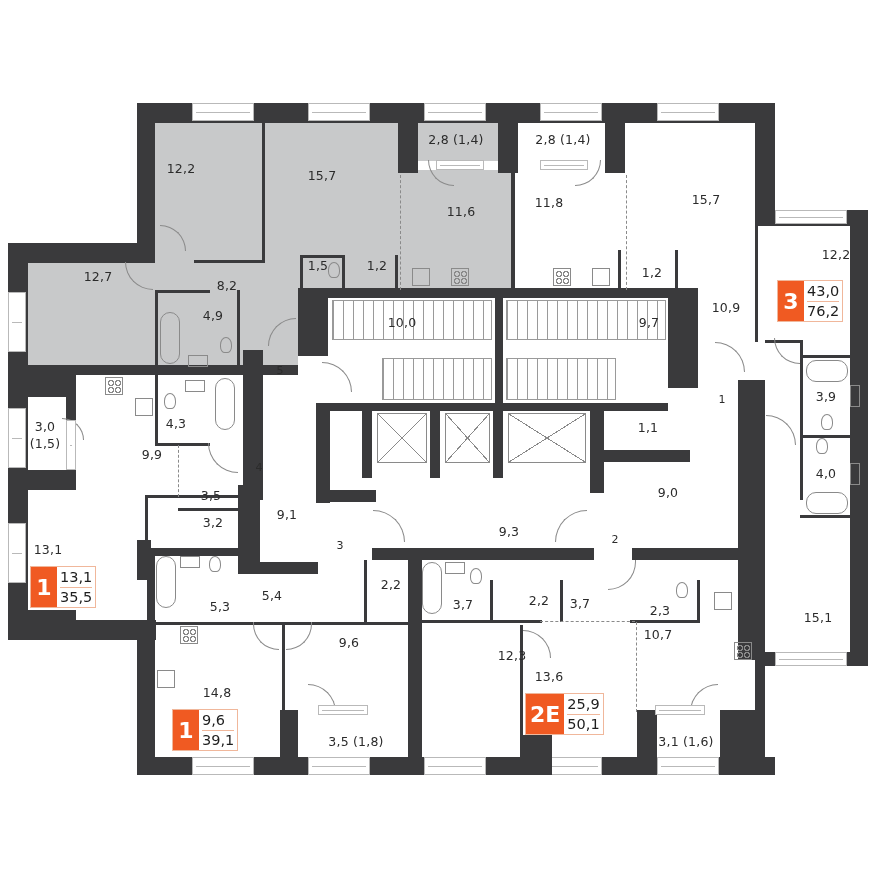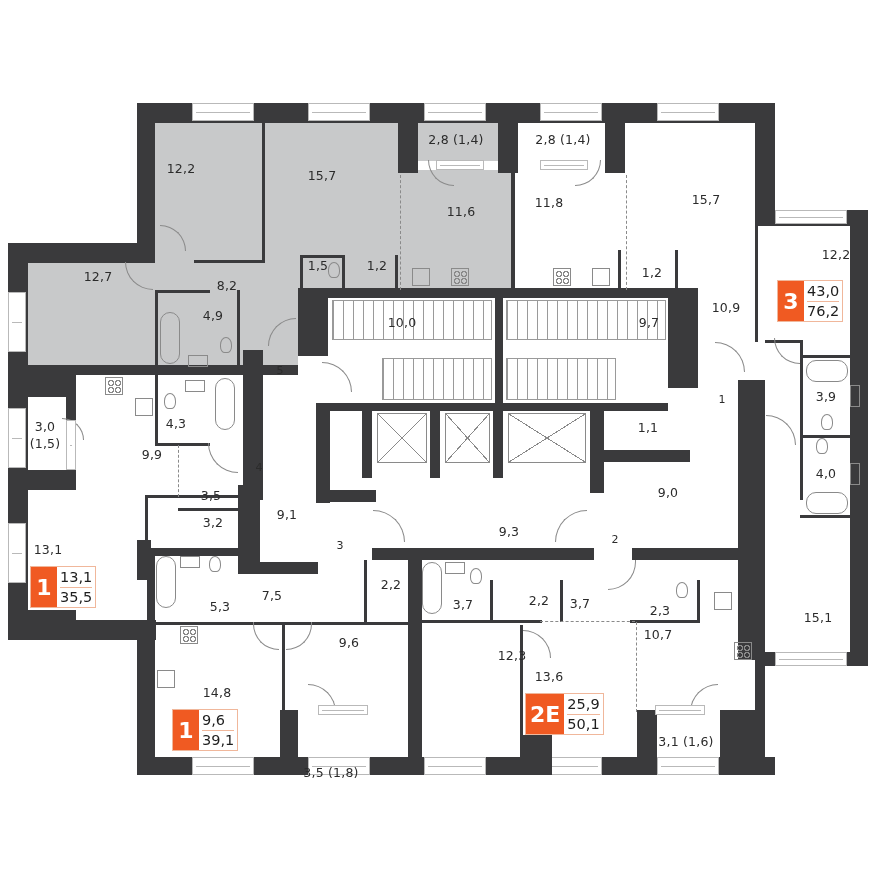--- a/index.html
+++ b/index.html
@@ -258,25 +258,25 @@
       <div class="room" style="left: 213px; top: 522px;">3,2</div>
       <div class="room" style="left: 287px; top: 514px;">9,1</div>
       <div class="room" style="left: 485px; top: 531px; margin-left: 24px;">9,3</div>
       <div class="room" style="left: 668px; top: 492px;">9,0</div>
       <div class="room" style="left: 648px; top: 427px;">1,1</div>
       <div class="room" style="left: 826px; top: 396px;">3,9</div>
       <div class="room" style="left: 826px; top: 473px;">4,0</div>
       <div class="room" style="left: 818px; top: 617px;">15,1</div>
       <div class="room" style="left: 48px; top: 549px;">13,1</div>
       <div class="room" style="left: 220px; top: 606px;">5,3</div>
-      <div class="room" style="left: 272px; top: 595px;">7,5</div>
+      <div class="room" style="left: 272px; top: 595px;">5,4</div>
       <div class="room" style="left: 391px; top: 584px;">2,2</div>
       <div class="room" style="left: 349px; top: 642px;">9,6</div>
       <div class="room" style="left: 217px; top: 692px;">14,8</div>
-      <div class="room" style="left: 331px; top: 741px; margin-top: 31px;">3,5 (1,8)</div>
+      <div class="room" style="left: 356px; top: 741px;">3,5 (1,8)</div>
       <div class="room" style="left: 463px; top: 604px;">3,7</div>
       <div class="room" style="left: 539px; top: 600px;">2,2</div>
       <div class="room" style="left: 580px; top: 603px;">3,7</div>
       <div class="room" style="left: 660px; top: 610px;">2,3</div>
       <div class="room" style="left: 492px; top: 655px; margin-left: 20px;">12,3</div>
       <div class="room" style="left: 549px; top: 676px;">13,6</div>
       <div class="room" style="left: 658px; top: 634px;">10,7</div>
       <div class="room" style="left: 686px; top: 741px;">3,1 (1,6)</div>
     </div>
   <div id="corridors">

